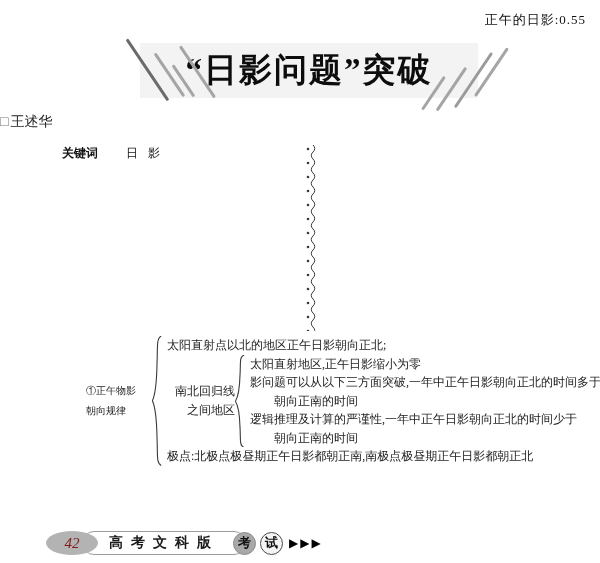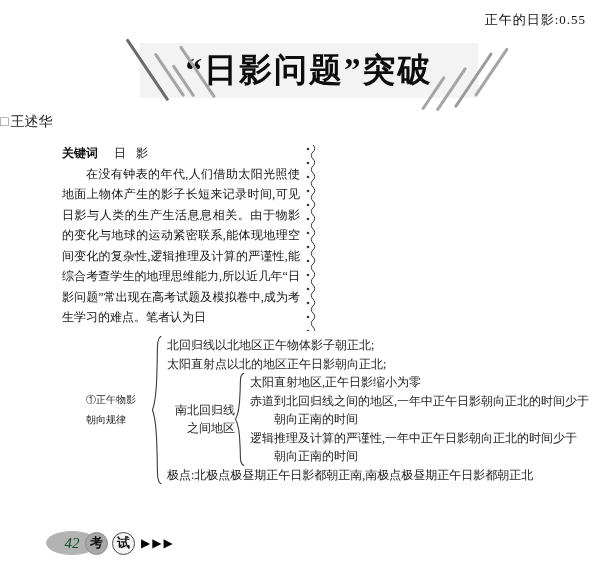--- a/index.html
+++ b/index.html
@@ -31,21 +31,21 @@
   .slashes-right .b4{left:62px;top:-2px;height:58px;background:#a5a5a5;transform:rotate(34deg);}
 
   
   .author{position:absolute;top:113px;left:0;width:488px;font-size:14px;color:#222;}
   .author-mark{color:#777;margin-right:2px;}
 
   
   .columns{position:absolute;left:62px;top:143px;width:498px;display:flex;}
   .col{width:238px;font-size:12px;line-height:20.5px;text-align:justify;color:#151515;}
   .kw-line{line-height:20.5px;}
-  .kw-label{font-family:"Liberation Sans","DejaVu Sans",sans-serif;font-weight:bold;margin-right:16px;}
+  .kw-label{font-family:"Liberation Sans","DejaVu Sans",sans-serif;font-weight:bold;margin-right:28px;}
   .kw-value{letter-spacing:10px;}
   .para{margin:0;}
   .indent{text-indent:24px;}
   .divider{width:22px;display:flex;justify-content:center;align-items:flex-start;padding-top:2px;}
   .section-heading{margin:0;font-family:"Liberation Sans","DejaVu Sans",sans-serif;
     font-size:12.5px;font-weight:bold;text-align:center;letter-spacing:2px;line-height:20.5px;color:#000;}
 
   
   .diagram{position:absolute;left:86px;top:336px;display:flex;align-items:center;
            font-size:12px;color:#222;}
@@ -55,21 +55,21 @@
   .branches{display:flex;flex-direction:column;padding-left:5px;}
   .leaf{white-space:nowrap;line-height:18.5px;}
   .nested{display:flex;align-items:center;}
   .nested-label{width:68px;line-height:18.5px;text-align:right;}
   .sub-branches{display:flex;flex-direction:column;padding-left:5px;}
   .cont{text-indent:24px;}
 
   
   .footer{position:absolute;left:46px;top:531px;display:flex;align-items:center;}
   .page-num{width:52px;height:24px;background:#b3b3b3;border-radius:50%;
-    color:#14532d;font-style:italic;font-size:15px;display:flex;align-items:center;justify-content:center;
+    color:#7f1d1d;font-style:italic;font-size:15px;display:flex;align-items:center;justify-content:center;
     position:relative;z-index:2;}
   .brand-capsule{border:1.5px solid #9c9c9c;border-radius:13px;height:22px;margin-left:-16px;
     padding:0 26px 0 26px;display:flex;align-items:center;
     font-family:"Liberation Sans","DejaVu Sans",sans-serif;font-weight:bold;font-size:14px;
     letter-spacing:8px;color:#1a1a1a;background:#fff;}
   .badge{width:21px;height:21px;border-radius:50%;display:flex;align-items:center;justify-content:center;
     font-family:"Liberation Sans","DejaVu Sans",sans-serif;font-size:13px;font-weight:bold;color:#111;}
   .badge-filled{background:#a8a8a8;border:1px solid #8d8d8d;margin-left:-13px;z-index:3;}
   .badge-outline{background:#f4f4f4;border:1.5px solid #4a4a4a;margin-left:4px;}
   .arrows{margin-left:6px;font-size:12px;letter-spacing:2px;color:#000;
@@ -98,21 +98,20 @@
     </div>
   </div>
 
   <div class="author"><span class="author-mark">□</span><span>王述华</span></div>
 
   <div class="columns">
     <div class="col">
       <div class="kw-line">
         <span class="kw-label">关键词</span><span class="kw-value">日影</span>
       </div>
-      <p class="para indent">在没有钟表的年代,人们借助太阳光照使地面上物体产生的影子长短来记录时间,可见日影与人类的生产生活息息相关。由于物影的变化与地球的运动紧密联系,能体现地理空间变化的复杂性,逻辑推理及计算的严谨性,能综合考查学生的地理思维能力,所以近几年“日影问题”常出现在高考试题及模拟卷中,成为考生学习的难点。笔者认为日</p>
     </div>
 
     <div class="divider">
       <svg width="12" height="186">
         <defs>
           <pattern id="wavepat" width="12" height="14" patternUnits="userSpaceOnUse">
             <circle cx="3" cy="4" r="1.3" fill="#3a3a3a"></circle>
             <path d="M8 0 Q11.5 3.5 8 7 Q4.5 10.5 8 14" fill="none" stroke="#3a3a3a" stroke-width="1"></path>
           </pattern>
         </defs>
@@ -126,48 +125,50 @@
     <div class="root-label">
       <div>①正午物影</div>
       <div>朝向规律</div>
     </div>
     <div class="brace">
       <svg viewBox="0 0 12 100" preserveAspectRatio="none">
         <path d="M11,0 C5,2 7,8 6,22 C5.5,38 4,45 0.5,50 C4,55 5.5,62 6,78 C7,92 5,98 11,100" fill="none" stroke="#3a3a3a" stroke-width="1.1" vector-effect="non-scaling-stroke"></path>
       </svg>
     </div>
     <div class="branches">
-      <div class="leaf">北回归线以北地区正午物体影子朝正北;</div>
       <div class="leaf">太阳直射点以北的地区正午日影朝向正北;</div>
       <div class="nested">
         <div class="nested-label">
           <div>南北回归线</div>
           <div>之间地区</div>
         </div>
         <div class="brace">
           <svg viewBox="0 0 12 100" preserveAspectRatio="none">
             <path d="M11,0 C5,2 7,8 6,22 C5.5,38 4,45 0.5,50 C4,55 5.5,62 6,78 C7,92 5,98 11,100" fill="none" stroke="#3a3a3a" stroke-width="1.1" vector-effect="non-scaling-stroke"></path>
           </svg>
         </div>
         <div class="sub-branches">
           <div class="leaf">太阳直射地区,正午日影缩小为零</div>
           <div>
-            <div class="leaf">赤道到北回归线之间的地区,一年中正午日影朝向正北的时间少于</div>
+            <div class="leaf">影问题可以从以下三方面突破,一年中正午日影朝向正北的时间多于</div>
             <div class="leaf cont">朝向正南的时间</div>
           </div>
           <div>
             <div class="leaf">逻辑推理及计算的严谨性,一年中正午日影朝向正北的时间少于</div>
             <div class="leaf cont">朝向正南的时间</div>
           </div>
         </div>
       </div>
       <div class="leaf">极点:北极点极昼期正午日影都朝正南,南极点极昼期正午日影都朝正北</div>
     </div>
   </div>
 
   <div class="footer">
     <div class="page-num">42</div>
+    <div class="brand-capsule">
+      <span>高考文科版</span>
+    </div>
     <div class="badge badge-filled">考</div>
     <div class="badge badge-outline">试</div>
     <div class="arrows">▶▶▶</div>
   </div>
 
 </div>
 
 </body></html>

